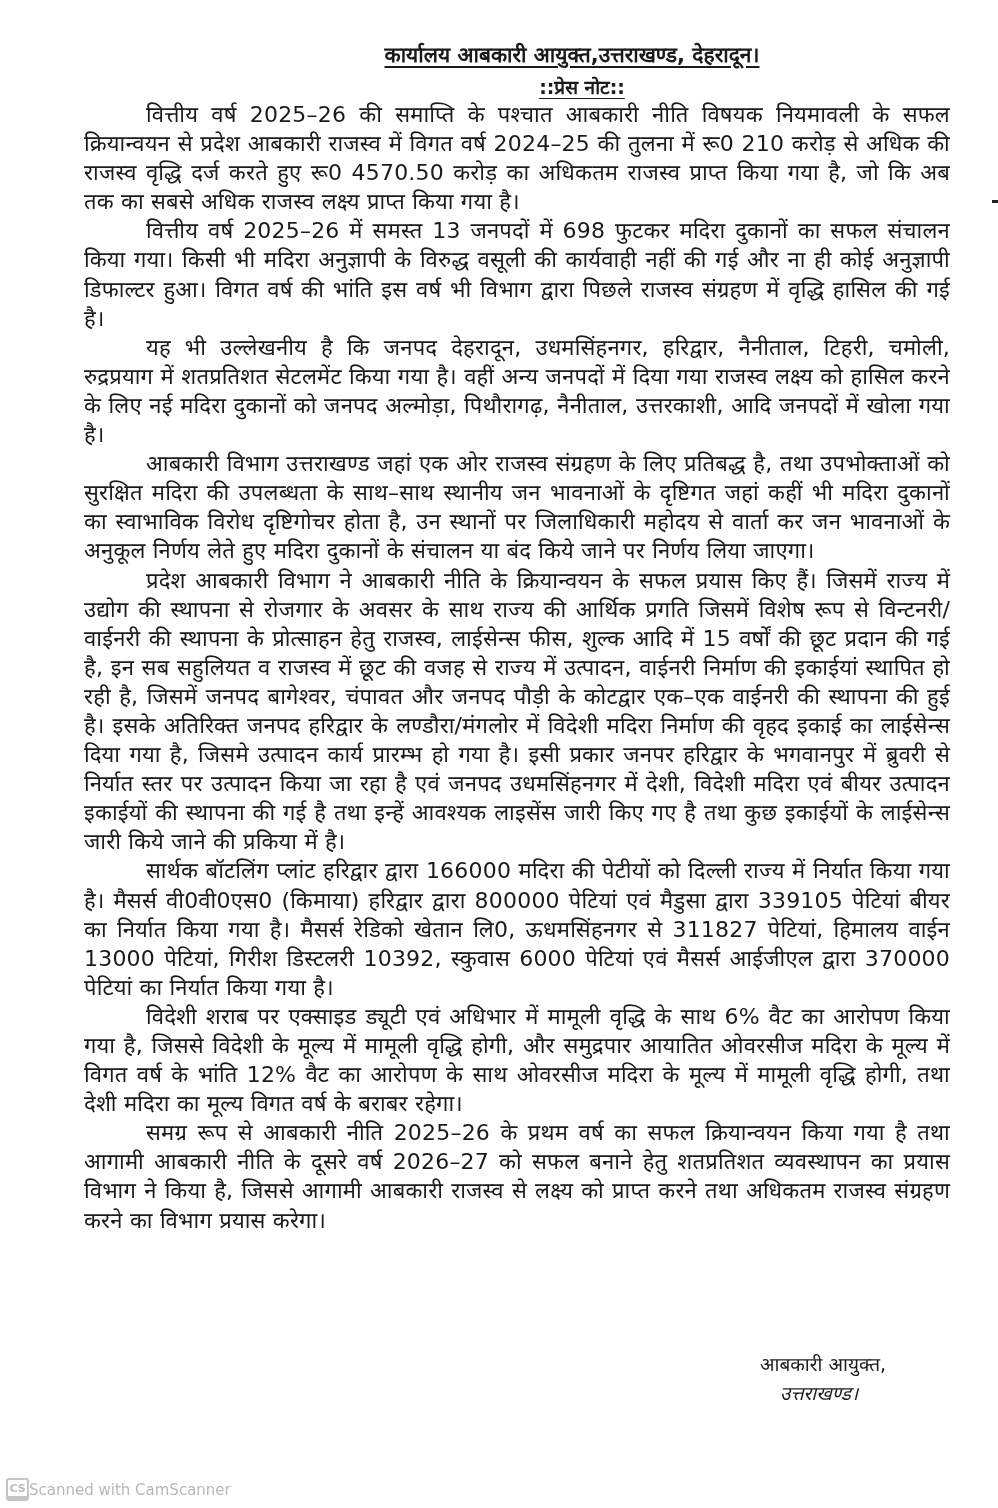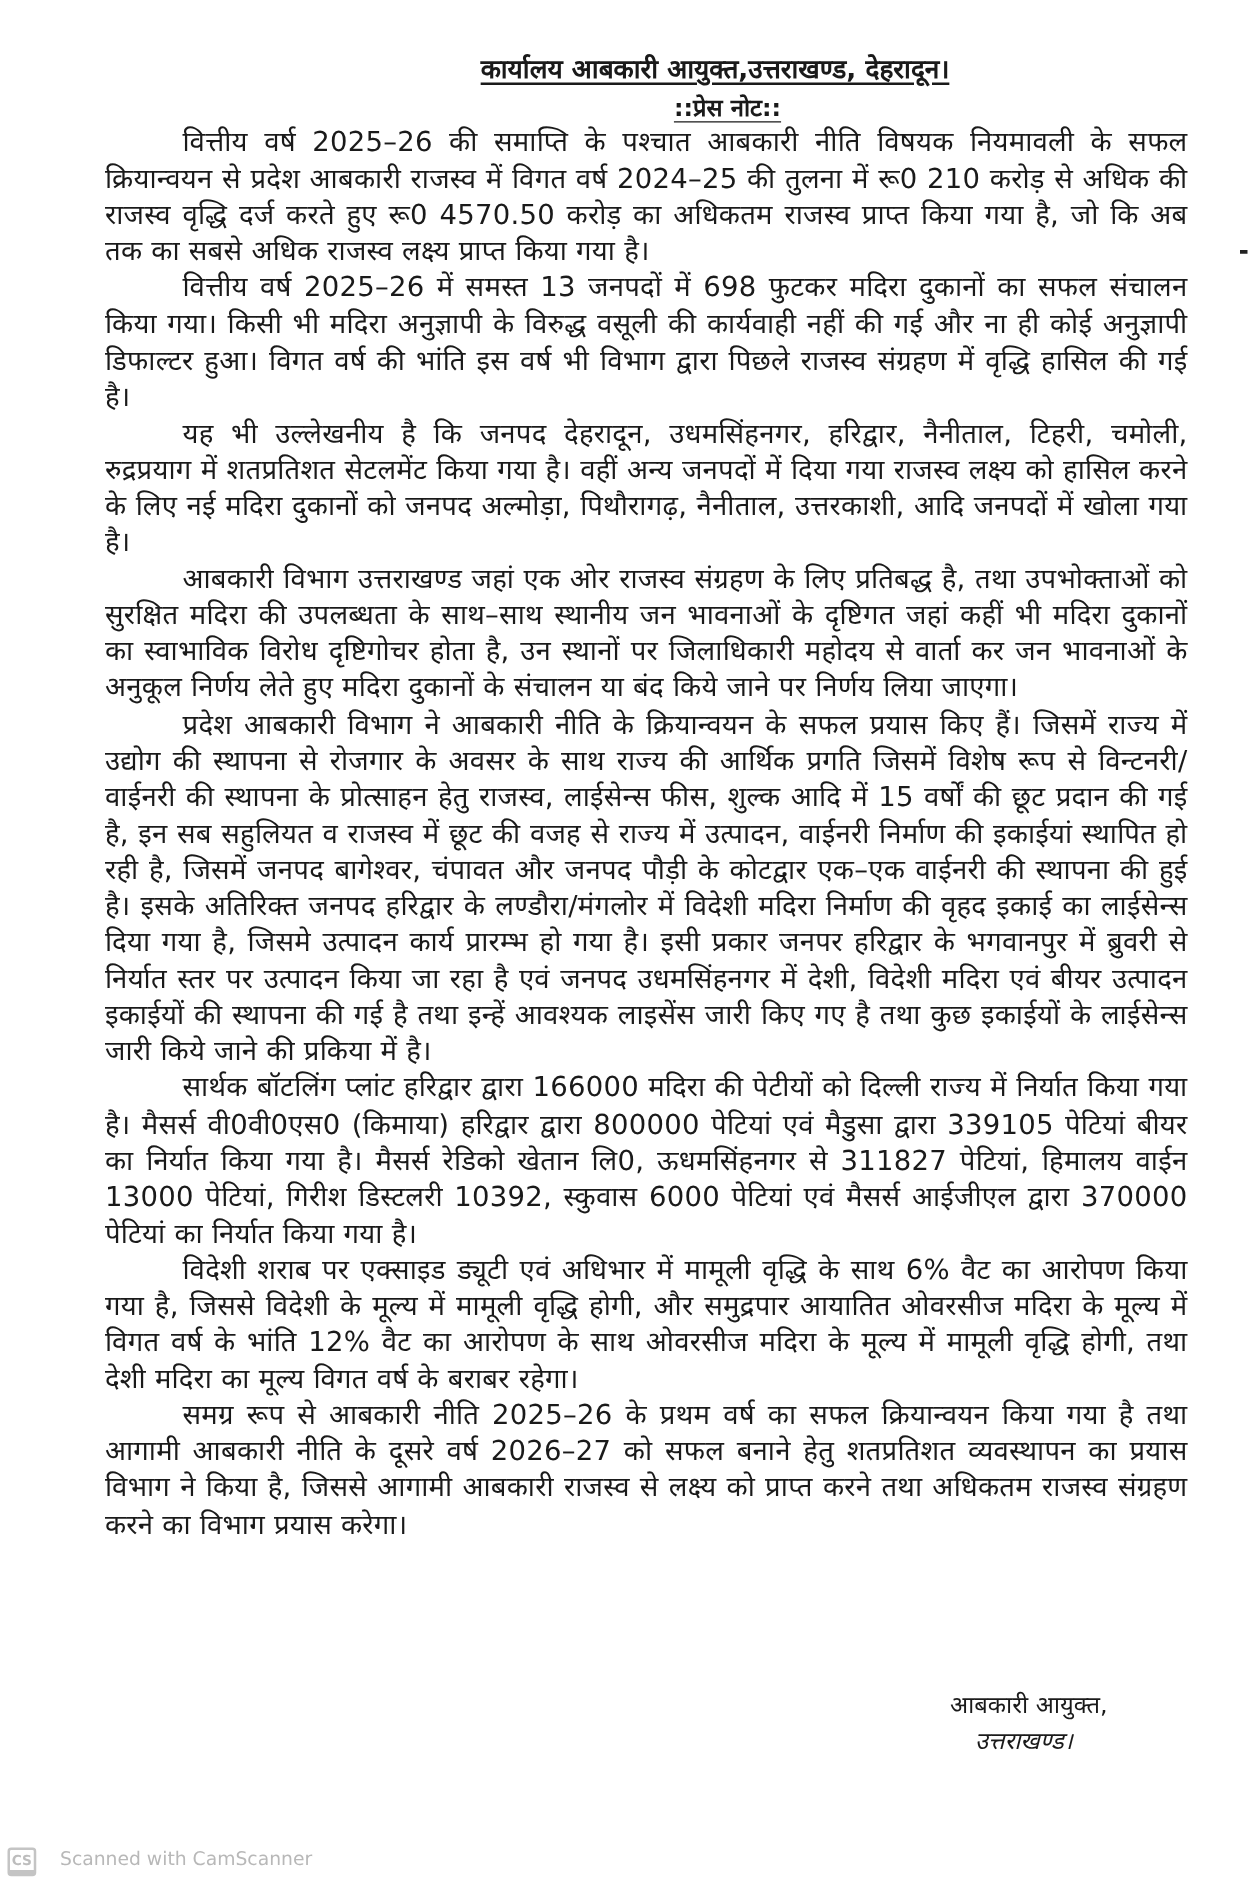--- a/index.html
+++ b/index.html
@@ -10,22 +10,22 @@
            text-decoration: underline; text-underline-offset: 4px; padding-left: 110px; }
   .subtitle { text-align: center; font-size: 19px; line-height: 26px; margin: 0;
               text-decoration: underline; text-underline-offset: 4px; padding-left: 130px; }
   .para { font-size: 22px; line-height: 29.1px; text-align: justify; margin: 0;
           text-indent: 62px; letter-spacing: 0.2px; }
   .sig { position: absolute; left: 760px; top: 1306px; 
          font-size: 19px; line-height: 29px; margin-top: 44px; }
   .sig div { margin: 0; }
   .sig .l2 { padding-left: 20px; font-style: italic; }
   .edge-mark { position: absolute; left: 992px; top: 200px; width: 6px; height: 3px; background: #222; }
-  .footer { position: absolute; left: 6px; top: 1478px; display: flex; align-items: flex-start;
-            gap: 19px; color: #b8b8b8; font-size: 15px; }
+  .footer { position: absolute; left: 6px; top: 1478px; display: flex; align-items: center;
+            gap: 0; color: #b8b8b8; font-size: 15px; }
   .cs-icon { width: 23px; height: 23px; border: 2px solid #c4c4c4; border-bottom-width: 5px;
              border-radius: 3px; box-sizing: border-box; font-size: 11px; font-weight: bold;
              color: #bdbdbd; display: flex; align-items: center; justify-content: center;
              line-height: 1; }
 </style>
 </head>
 <body>
 
 <div class="page">
   <h1 class="title">कार्यालय आबकारी आयुक्त,उत्तराखण्ड, देहरादून।</h1>

